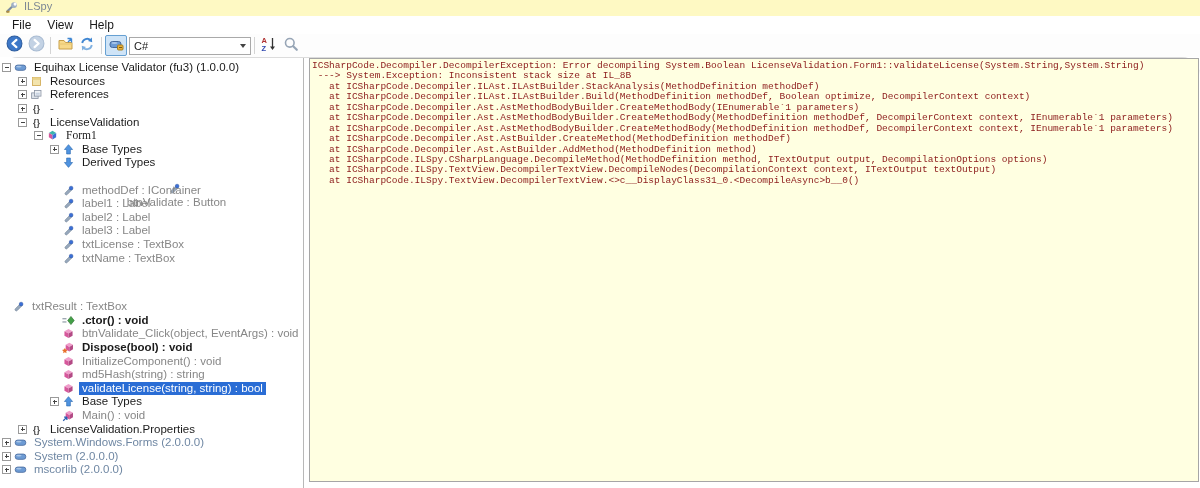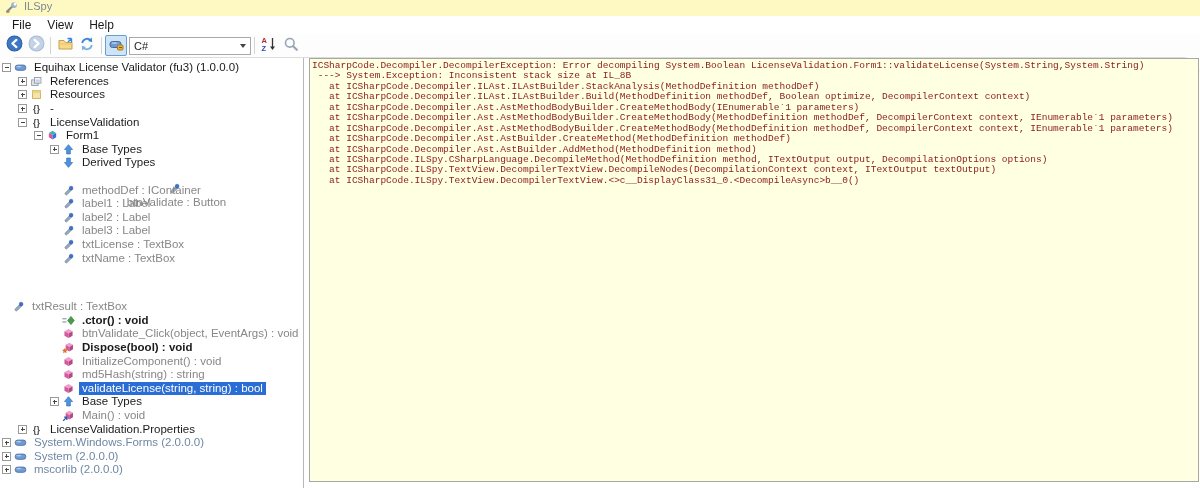--- a/index.html
+++ b/index.html
@@ -151,56 +151,56 @@
             <rect x="1.5" y="5" width="13" height="6.5" rx="3" fill="#6d9bd4" stroke="#46699c"></rect>
             <ellipse cx="6" cy="6.8" rx="3.4" ry="1.1" fill="#a9c6e8"></ellipse>
           </svg>
         </span>
         <span class="t-label">Equihax License Validator (fu3) (1.0.0.0)</span>
       </div>
       <div class="tree-row" style="padding-left: 18px;">
         <span class="exp plus"></span>
         <span class="t-icon">
           <svg viewBox="0 0 16 16">
+            <rect x="3" y="3" width="10" height="10" fill="#f3e4ad" stroke="#cfa64e"></rect>
+            <rect x="3" y="3" width="10" height="3" fill="#e8d28a"></rect>
+          </svg>
+        </span>
+        <span class="t-label">Resources</span>
+      </div>
+      <div class="tree-row" style="padding-left: 18px;">
+        <span class="exp plus"></span>
+        <span class="t-icon">
+          <svg viewBox="0 0 16 16">
             <rect x="2" y="6" width="8" height="7" fill="#dde3ea" stroke="#8a93a3"></rect>
             <rect x="5.5" y="3" width="8" height="7" fill="#f0f3f7" stroke="#8a93a3"></rect>
             <path d="M7 6.5 h5 M7 8.5 h5" stroke="#9fb4cc" stroke-width="0.8"></path>
           </svg>
         </span>
         <span class="t-label">References</span>
       </div>
       <div class="tree-row" style="padding-left: 18px;">
         <span class="exp plus"></span>
         <span class="t-icon">
           <svg viewBox="0 0 16 16">
-            <rect x="3" y="3" width="10" height="10" fill="#f3e4ad" stroke="#cfa64e"></rect>
-            <rect x="3" y="3" width="10" height="3" fill="#e8d28a"></rect>
-          </svg>
-        </span>
-        <span class="t-label">Resources</span>
-      </div>
-      <div class="tree-row" style="padding-left: 18px;">
-        <span class="exp plus"></span>
-        <span class="t-icon">
-          <svg viewBox="0 0 16 16">
             <text x="8" y="12" font-size="11" font-weight="bold" fill="#4a4a4a" text-anchor="middle" font-family="Liberation Sans, sans-serif">{}</text>
           </svg>
         </span>
         <span class="t-label">-</span>
       </div>
       <div class="tree-row" style="padding-left: 18px;">
         <span class="exp minus"></span>
         <span class="t-icon">
           <svg viewBox="0 0 16 16">
             <text x="8" y="12" font-size="11" font-weight="bold" fill="#4a4a4a" text-anchor="middle" font-family="Liberation Sans, sans-serif">{}</text>
           </svg>
         </span>
         <span class="t-label">LicenseValidation</span>
       </div>
-      <div class="tree-row" style="padding-left: 34px;">
+      <div class="tree-row" style="padding-left: 34px; font-family: Liberation Serif, serif;">
         <span class="exp minus"></span>
         <span class="t-icon">
           <svg viewBox="0 0 16 16">
             <polygon points="8,2 12.5,4.8 8,7.5 3.5,4.8" fill="#3ab5ad"></polygon>
             <polygon points="3.5,4.8 8,7.5 8,13 3.5,10.2" fill="#d6579b"></polygon>
             <polygon points="12.5,4.8 8,7.5 8,13 12.5,10.2" fill="#3a6fd8"></polygon>
           </svg>
         </span>
         <span class="t-label">Form1</span>
       </div>

